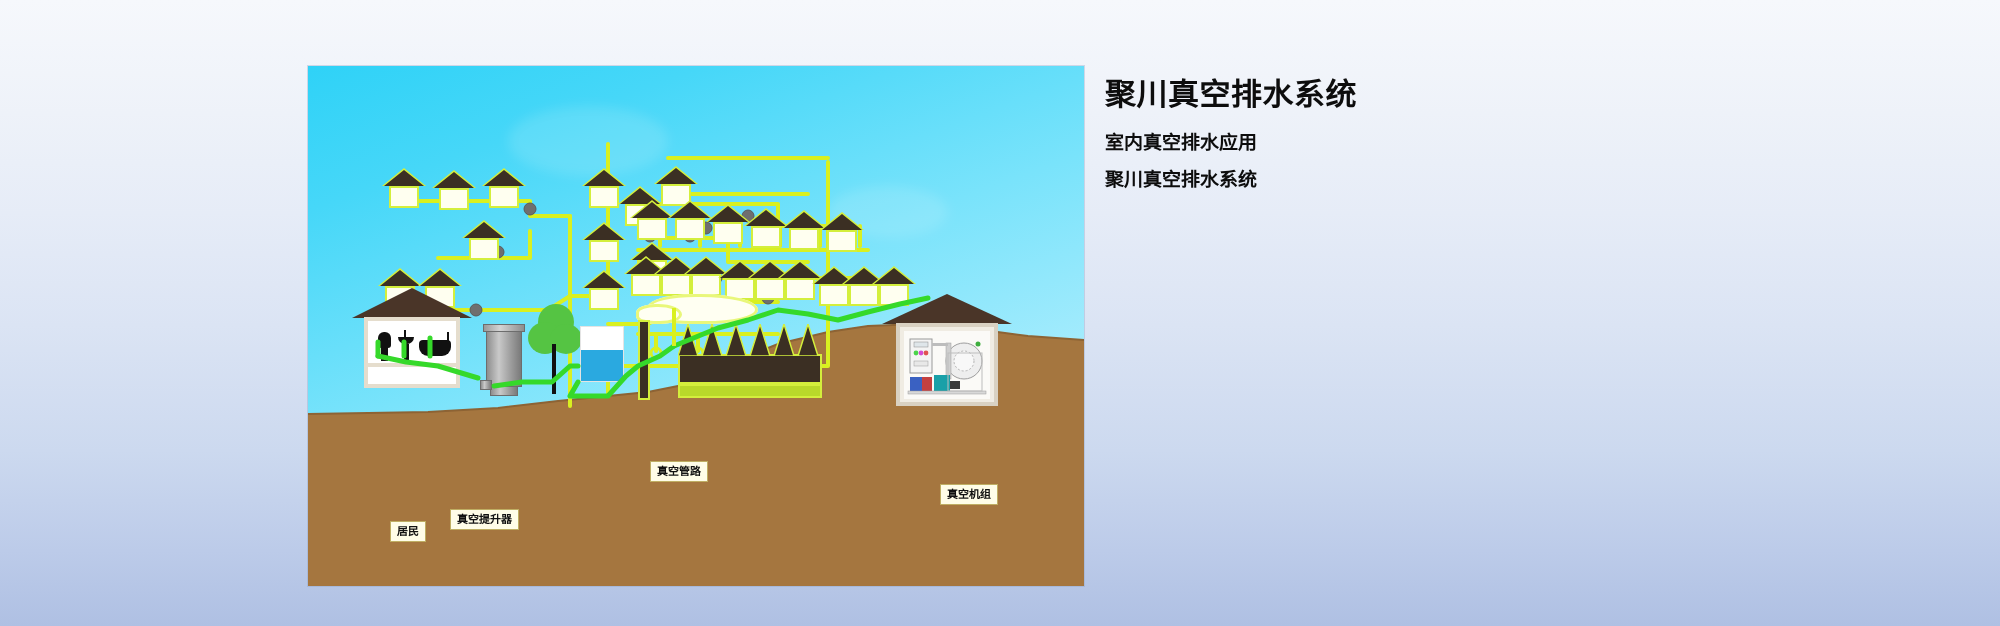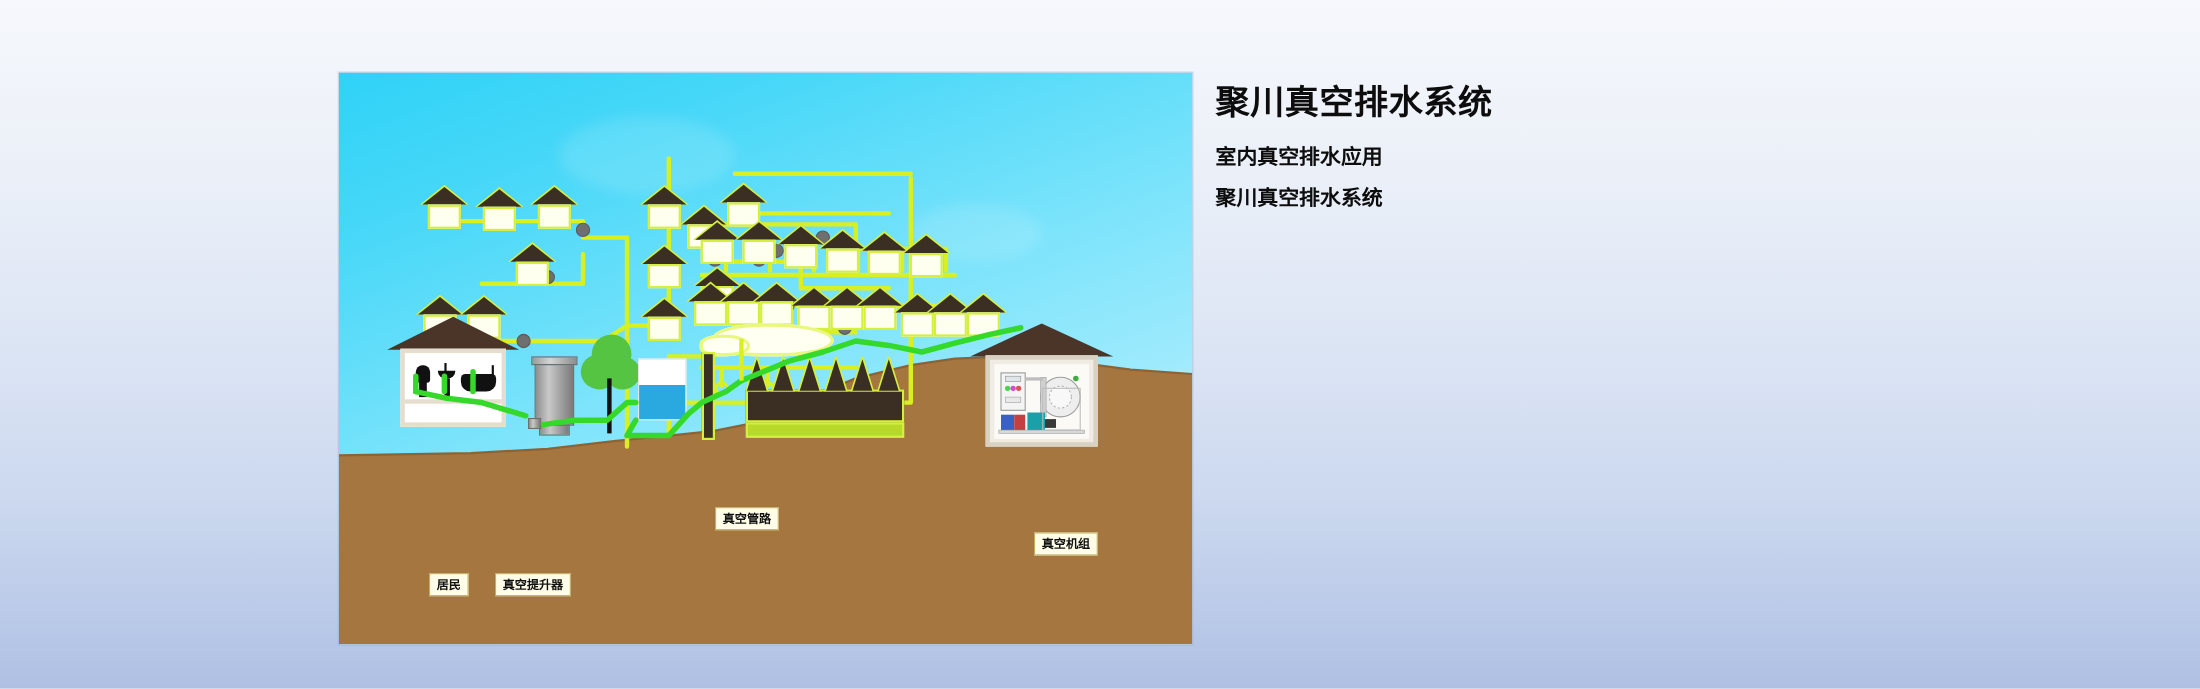--- a/index.html
+++ b/index.html
@@ -440,21 +440,21 @@
           <rect x="30" y="44" width="16" height="16" fill="#1aa0a8"></rect>
           <rect x="46" y="50" width="10" height="8" fill="#3a3a3a"></rect>
           <rect x="4" y="60" width="78" height="3" fill="#d8d8d8" stroke="#9a9a9a" stroke-width=".5"></rect>
           <rect x="44" y="22" width="34" height="38" fill="none" stroke="#bdbdbd" stroke-width="1"></rect>
           <circle cx="74" cy="13" r="2.5" fill="#3fae3f"></circle>
         </svg>
       </div>
     </div>
 
     <div class="ilabel" style="left:82px;top:455px;">居民</div>
-    <div class="ilabel" style="left:142px;top:455px;">真空提升器</div>
+    <div class="ilabel" style="left:142px;top:443px;">真空提升器</div>
     <div class="ilabel" style="left:342px;top:395px;">真空管路</div>
     <div class="ilabel" style="left:604px;top:418px;margin-left:28px;">真空机组</div>
   </div>
 
   <div class="txt">
     <h1 class="ttl">聚川真空排水系统</h1>
 
     <h2 class="sub">室内真空排水应用</h2>
     <ul class="bl">
     </ul>

